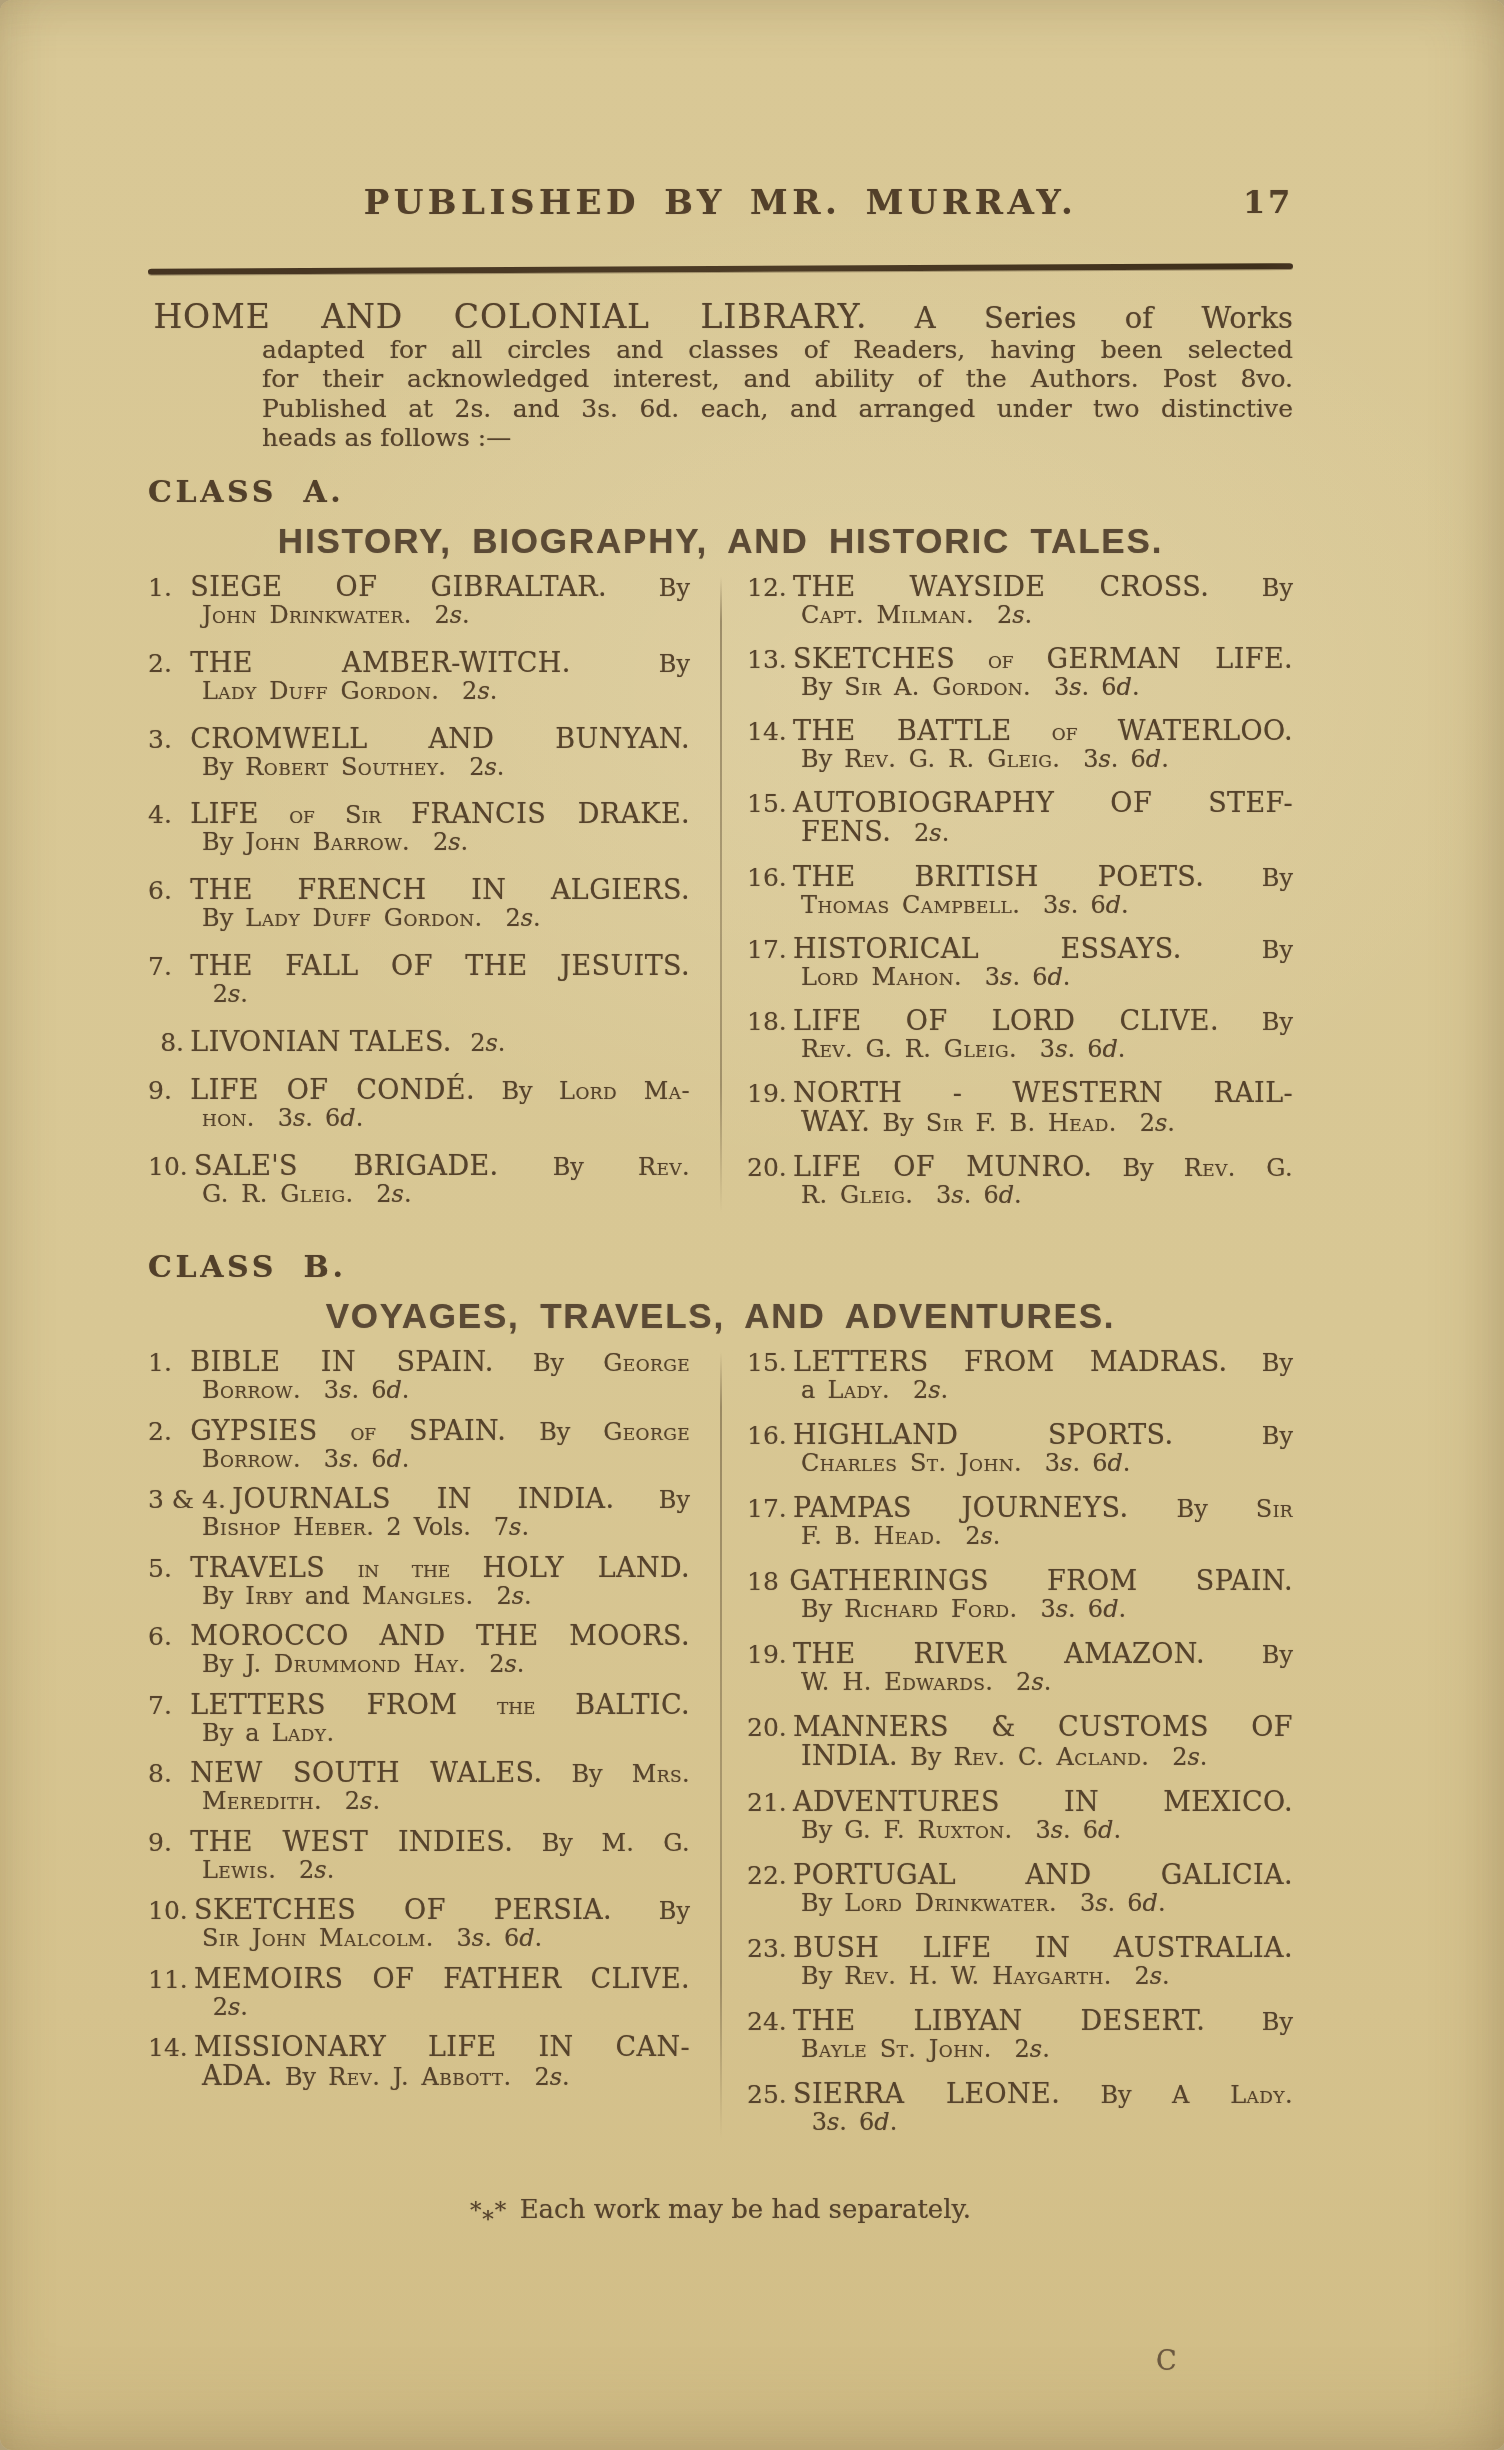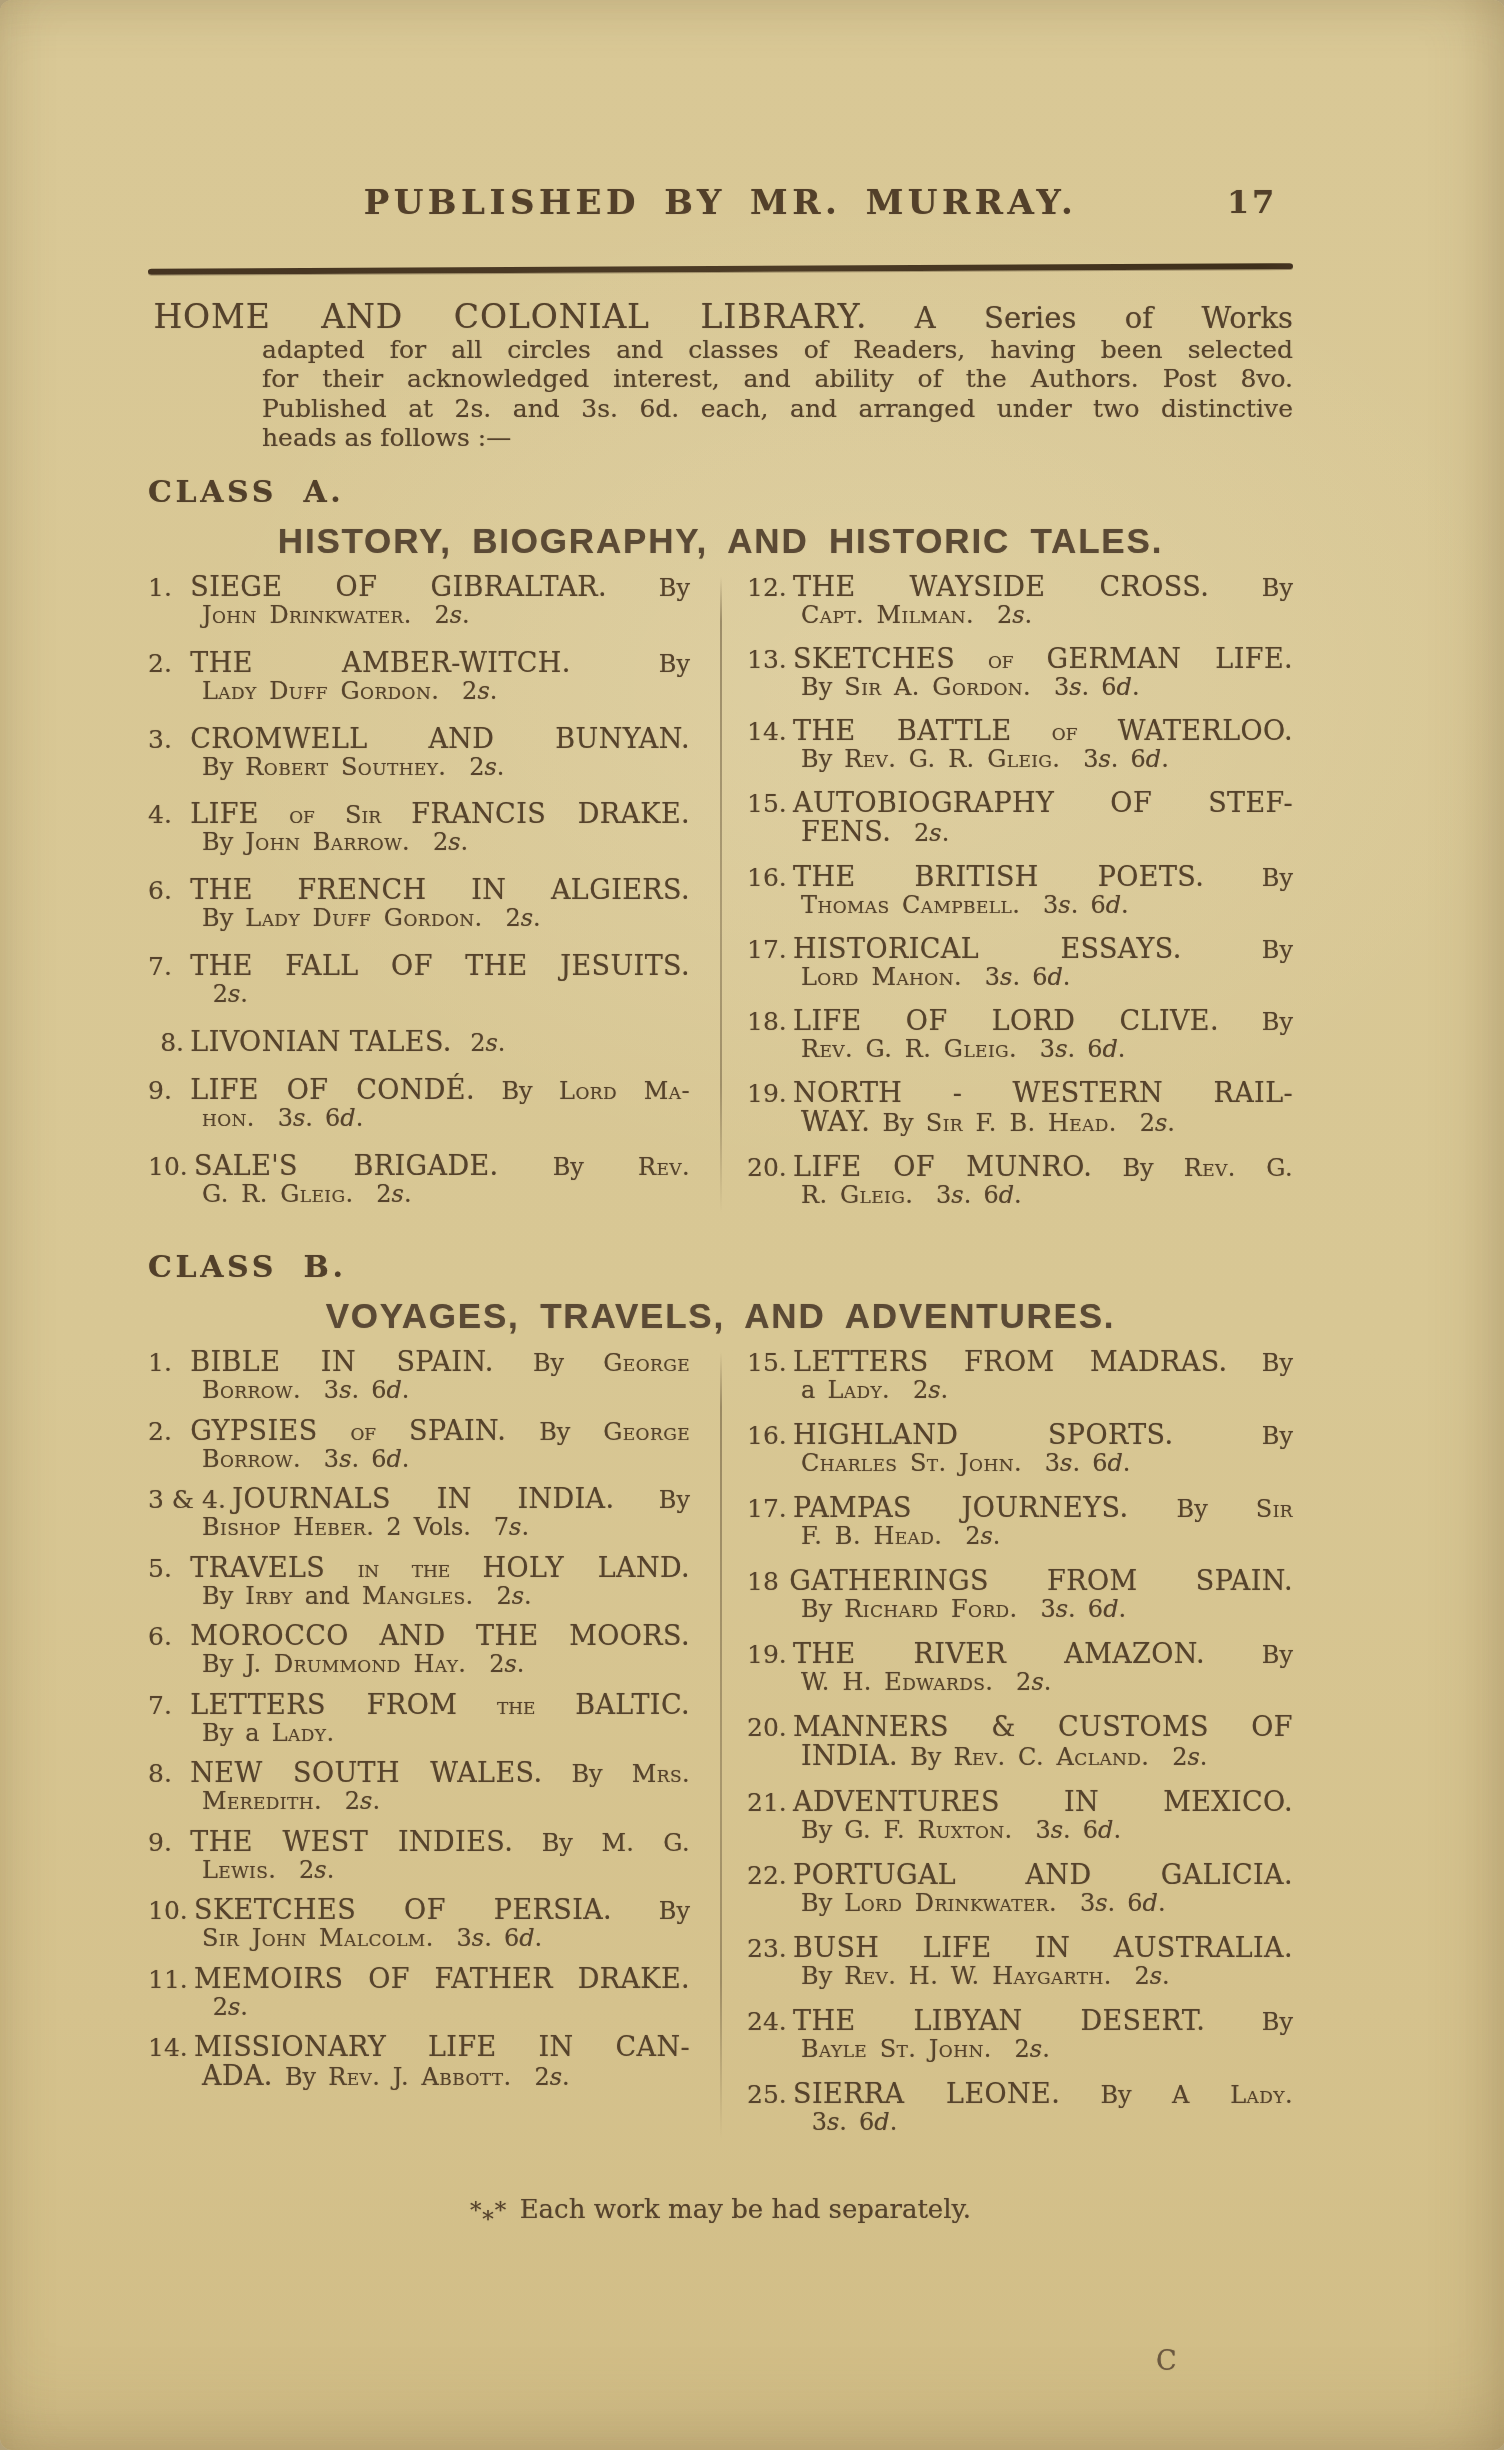--- a/index.html
+++ b/index.html
@@ -18,21 +18,21 @@
     font-family:"DejaVu Serif", serif;
     overflow:hidden;
     border-radius:12px;
   }
   .content{position:absolute;left:148px;top:0;width:1145px;}
   .txt{ text-shadow:0 0 0.9px rgba(86,67,44,.55); }
 
   
   .masthead{position:relative;margin-top:182px;text-align:center;
     font-size:34px;font-weight:bold;letter-spacing:4.5px;word-spacing:8px;color:#53402a;}
-  .pageno{position:absolute;right:16px;top:0.9px;font-size:32px;letter-spacing:2.7px;font-weight:bold;}
+  .pageno{position:absolute;right:0;top:0.9px;font-size:32px;letter-spacing:2.7px;font-weight:bold;}
 
   .rule{margin-top:44px;height:6.3px;border-radius:3.6px/2.7px;
     background:linear-gradient(to right,#453421,#4c3b25 55%,#3e2f1b 97%,#453421);
     transform:rotate(-0.28deg);
     box-shadow:0 0.9px 0 rgba(70,53,33,.35);}
 
   
   .intro{margin-top:30px;font-size:25px;line-height:29.5px;color:#55422c;}
   .jl{text-align:justify;text-align-last:justify;}
   .lead-line{padding-left:5.4px;}
@@ -221,21 +221,21 @@
             </div>
             <div class="item">
               <div class="line line--j"><span class="num">9.</span><span class="seg-t">THE WEST INDIES.</span> <span class="seg-p">By</span> <span class="seg-a">M. G.</span></div>
               <div class="line cont"><span class="seg-a">Lewis.</span> <span class="seg-pr">2<i>s</i>.</span></div>
             </div>
             <div class="item">
               <div class="line line--j"><span class="num">10.</span><span class="seg-t">SKETCHES OF PERSIA.</span> <span class="seg-p">By</span></div>
               <div class="line cont"><span class="seg-a">Sir John Malcolm.</span> <span class="seg-pr">3<i>s</i>. 6<i>d</i>.</span></div>
             </div>
             <div class="item">
-              <div class="line line--j"><span class="num">11.</span><span class="seg-t">MEMOIRS OF FATHER DRAKE.</span></div>
+              <div class="line line--j"><span class="num">11.</span><span class="seg-t">MEMOIRS OF FATHER CLIVE.</span></div>
               <div class="line cont"><span class="seg-pr">2<i>s</i>.</span></div>
             </div>
             <div class="item">
               <div class="line line--j"><span class="num">14.</span><span class="seg-t">MISSIONARY LIFE IN CAN-</span></div>
               <div class="line cont"><span class="seg-t">ADA.</span> <span class="seg-p">By</span> <span class="seg-a">Rev. J. Abbott.</span> <span class="seg-pr">2<i>s</i>.</span></div>
             </div>
           </div>
         <div class="col col-right">
             <div class="item">
               <div class="line line--j"><span class="num">15.</span><span class="seg-t">LETTERS FROM MADRAS.</span> <span class="seg-p">By</span></div>

